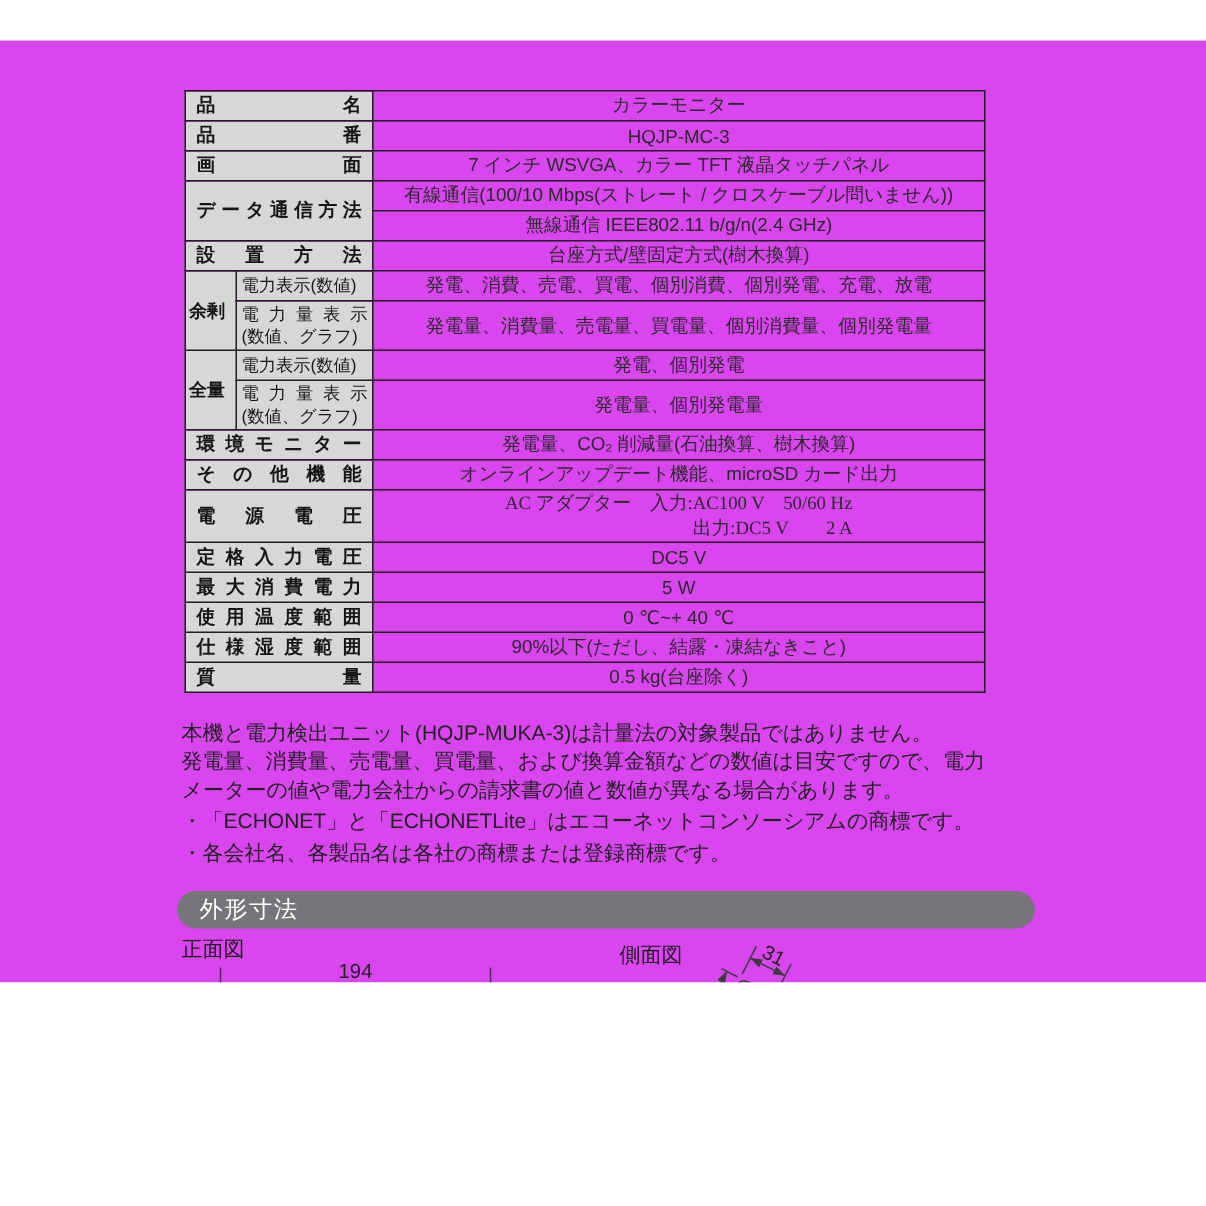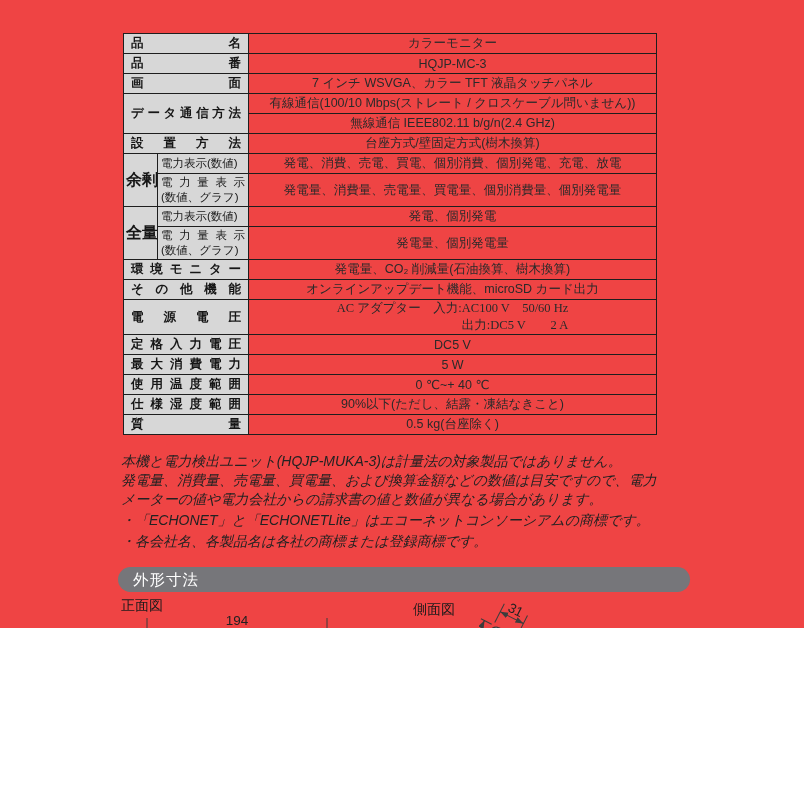--- a/index.html
+++ b/index.html
@@ -1,37 +1,37 @@
 <!DOCTYPE html>
 <html><head>
 <meta charset="utf-8">
 <style>
   html,body{margin:0;padding:0;background:#fff;}
-  .page{position:relative;width:804px;height:628px;background:#ef4444;overflow:hidden;
-        font-family:"Liberation Sans","DejaVu Sans",sans-serif;color:#222;}
+  .page{position:relative;width:804px;height:628px;background:#d946ef;overflow:hidden;
+        font-family:"Liberation Sans","DejaVu Sans",sans-serif;color:#222;margin-top:27px;}
 
   
   table.spec{position:absolute;left:123px;top:33px;width:534px;border-collapse:collapse;
              table-layout:fixed;font-size:12.5px;color:#2a2a2a;}
   .spec th,.spec td{border:1px solid #1e1e1e;padding:0 18px;vertical-align:middle;
                     overflow:hidden;white-space:nowrap;}
   .spec th{background:#d7d7d7;font-weight:bold;color:#161616;font-size:12.5px;}
   .spec th.just{text-align:justify;text-align-last:justify;padding:0 7px;}
-  .spec th.grp{text-align:center;padding:0 2px;font-size:16px;}
+  .spec th.grp{text-align:left;padding:0 2px;font-size:12px;}
   .spec th.sub{font-size:11.5px;padding:0 3px;text-align:left;font-weight:normal;}
   .spec th.sub .j{display:block;text-align:justify;text-align-last:justify;}
   .spec td.val{text-align:center;}
   .rh{height:20px}.rh2{height:33px}.rh3{height:35px}
   .ps-wrap{display:inline-block;text-align:right;font-family:Liberation Serif, serif;}
   .ps-l2{display:block;margin-left:88px;}
 
   
   .notes{position:absolute;left:121px;top:452px;width:560px;font-size:14px;
          line-height:18.8px;color:#222;}
-  .notes div{white-space:nowrap;font-style:italic;}
+  .notes div{white-space:nowrap;}
   .notes .bullet{margin-top:2.5px;}
 
   
   .section-bar{position:absolute;left:118px;top:567px;width:572px;height:25px;
                background:#76767a;border-radius:13px;box-sizing:border-box;
                color:#fff;font-weight:normal;font-size:15.5px;line-height:25px;
                padding-left:15px;letter-spacing:1px;}
 
   .view-label{position:absolute;font-weight:normal;font-size:14px;color:#1a1a1a;}
   .lbl-front{left:121px;top:597px;}

